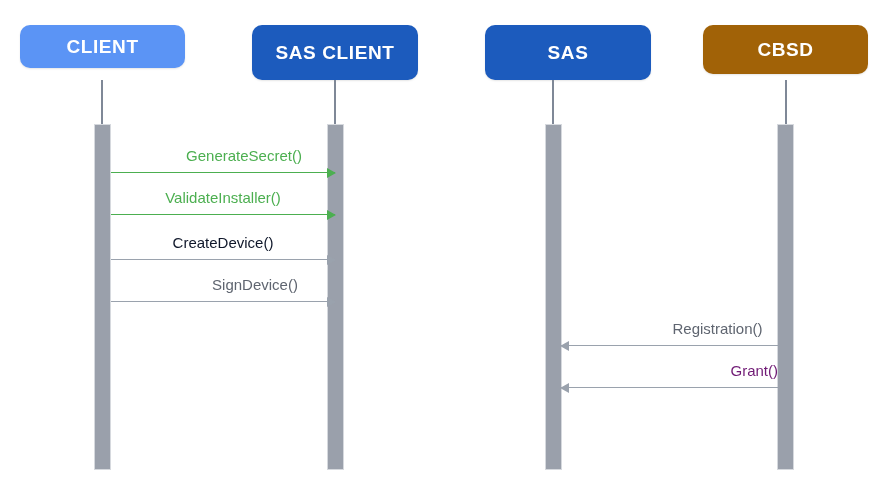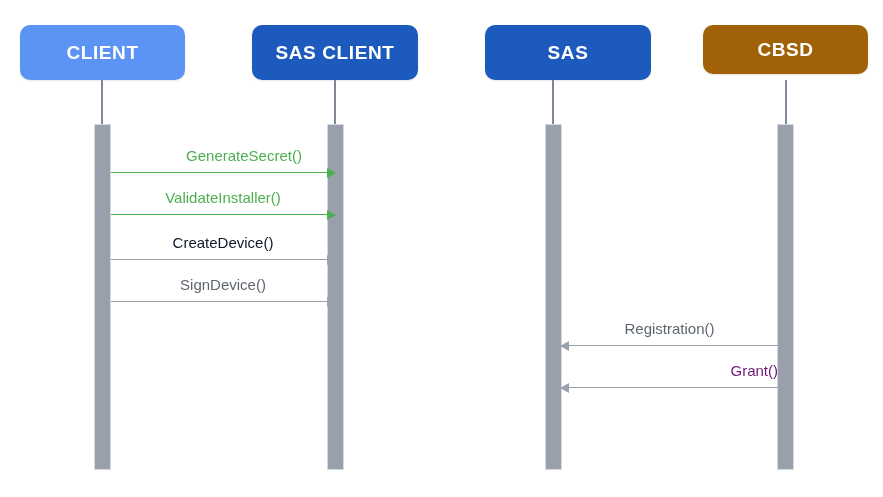--- a/index.html
+++ b/index.html
@@ -87,21 +87,21 @@
     line-height: 1.15;
     white-space: nowrap;
   }
 </style>
 </head>
 <body>
 
 <div id="canvas" style="width: 883px; height: 497px; background: rgb(255, 255, 255);">
 
   <div id="participants-layer">
-      <div class="participant" style="left: 20px; top: 25px; width: 165px; height: 55px; background: rgb(91, 148, 245);">
+      <div class="participant" style="left: 20px; top: 25px; width: 165px; height: 43px; background: rgb(91, 148, 245);">
         <span class="participant-label">CLIENT</span>
       </div>
       <div class="participant" style="left: 252px; top: 25px; width: 166px; height: 55px; background: rgb(28, 91, 189);">
         <span class="participant-label">SAS CLIENT</span>
       </div>
       <div class="participant" style="left: 470px; top: 25px; width: 166px; height: 55px; background: rgb(28, 91, 189); margin-left: 15px;">
         <span class="participant-label">SAS</span>
       </div>
       <div class="participant" style="left: 703px; top: 25px; width: 165px; height: 49px; background: #a16207;">
         <span class="participant-label">CBSD</span>
@@ -129,26 +129,26 @@
         <div class="message-label" style="color: rgb(76, 175, 80);">ValidateInstaller()</div>
       </div>
       <div class="message" style="left: 111px; top: 259px; width: 224px;">
         <div class="message-line" style="background: rgb(154, 162, 173);"></div>
         <div class="message-arrowhead right" style="border-left-color: rgb(154, 162, 173);"></div>
         <div class="message-label" style="color: #0f172a;">CreateDevice()</div>
       </div>
       <div class="message" style="left: 111px; top: 301px; width: 224px;">
         <div class="message-line" style="background: rgb(154, 162, 173);"></div>
         <div class="message-arrowhead right" style="border-left-color: rgb(154, 162, 173);"></div>
-        <div class="message-label" style="color: rgb(95, 101, 112);">SignDevice()</div>
+        <div class="message-label" style="color: rgb(95, 101, 112); margin-left: 32px;">SignDevice()</div>
       </div>
       <div class="message" style="left: 561px; top: 345px; width: 217px;">
         <div class="message-line" style="background: rgb(154, 162, 173);"></div>
         <div class="message-arrowhead left" style="border-right-color: rgb(154, 162, 173);"></div>
-        <div class="message-label" style="color: rgb(95, 101, 112);">Registration()</div>
+        <div class="message-label" style="color: rgb(95, 101, 112); margin-left: 48px;">Registration()</div>
       </div>
       <div class="message" style="left: 561px; top: 387px; width: 217px;">
         <div class="message-line" style="background: rgb(154, 162, 173);"></div>
         <div class="message-arrowhead left" style="border-right-color: rgb(154, 162, 173);"></div>
         <div class="message-label" style="color: #701a75; text-align: right;">Grant()</div>
       </div>
     </div>
 
 </div>
 

